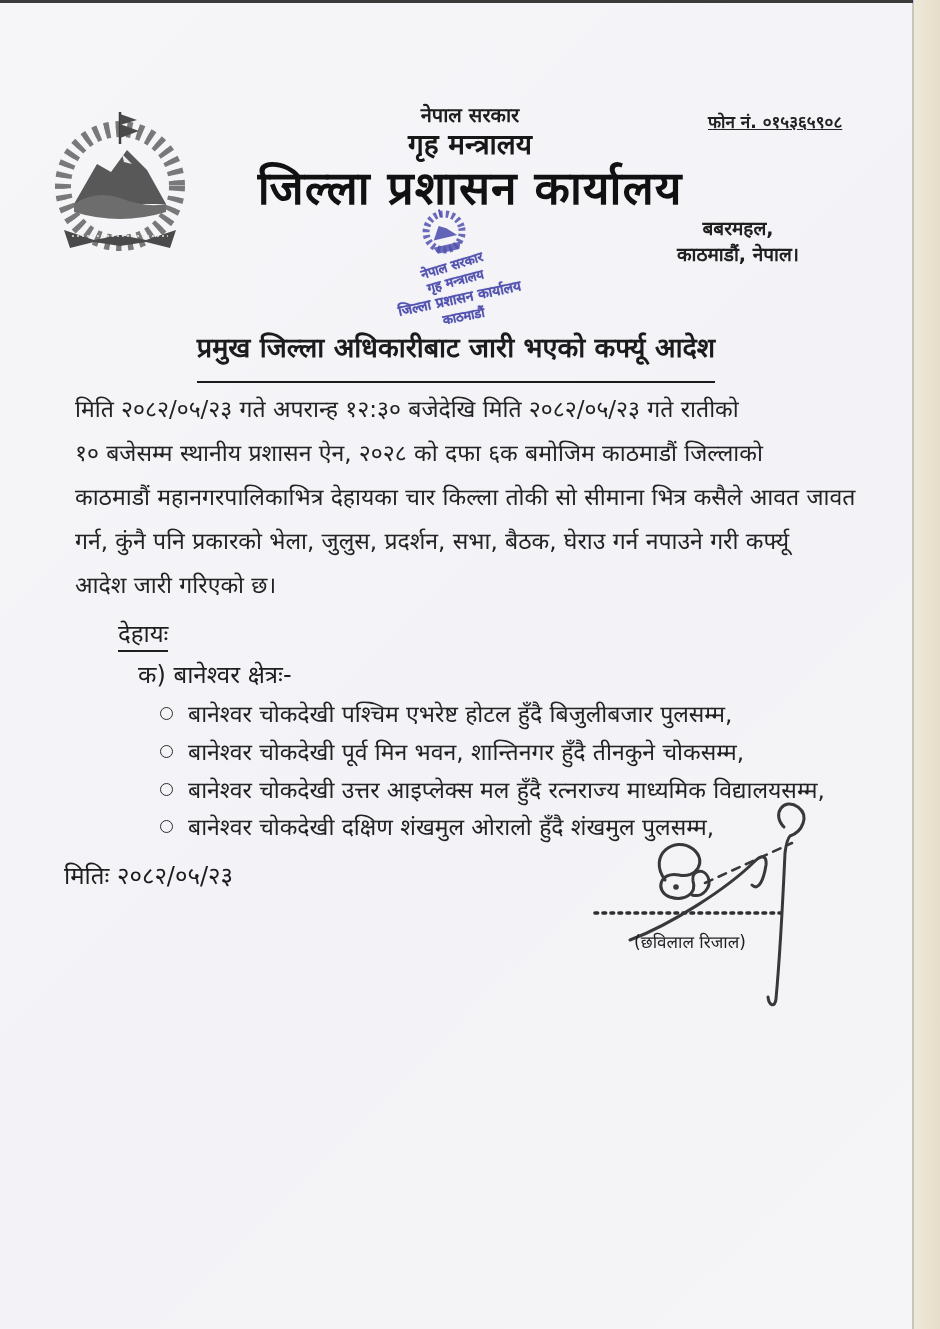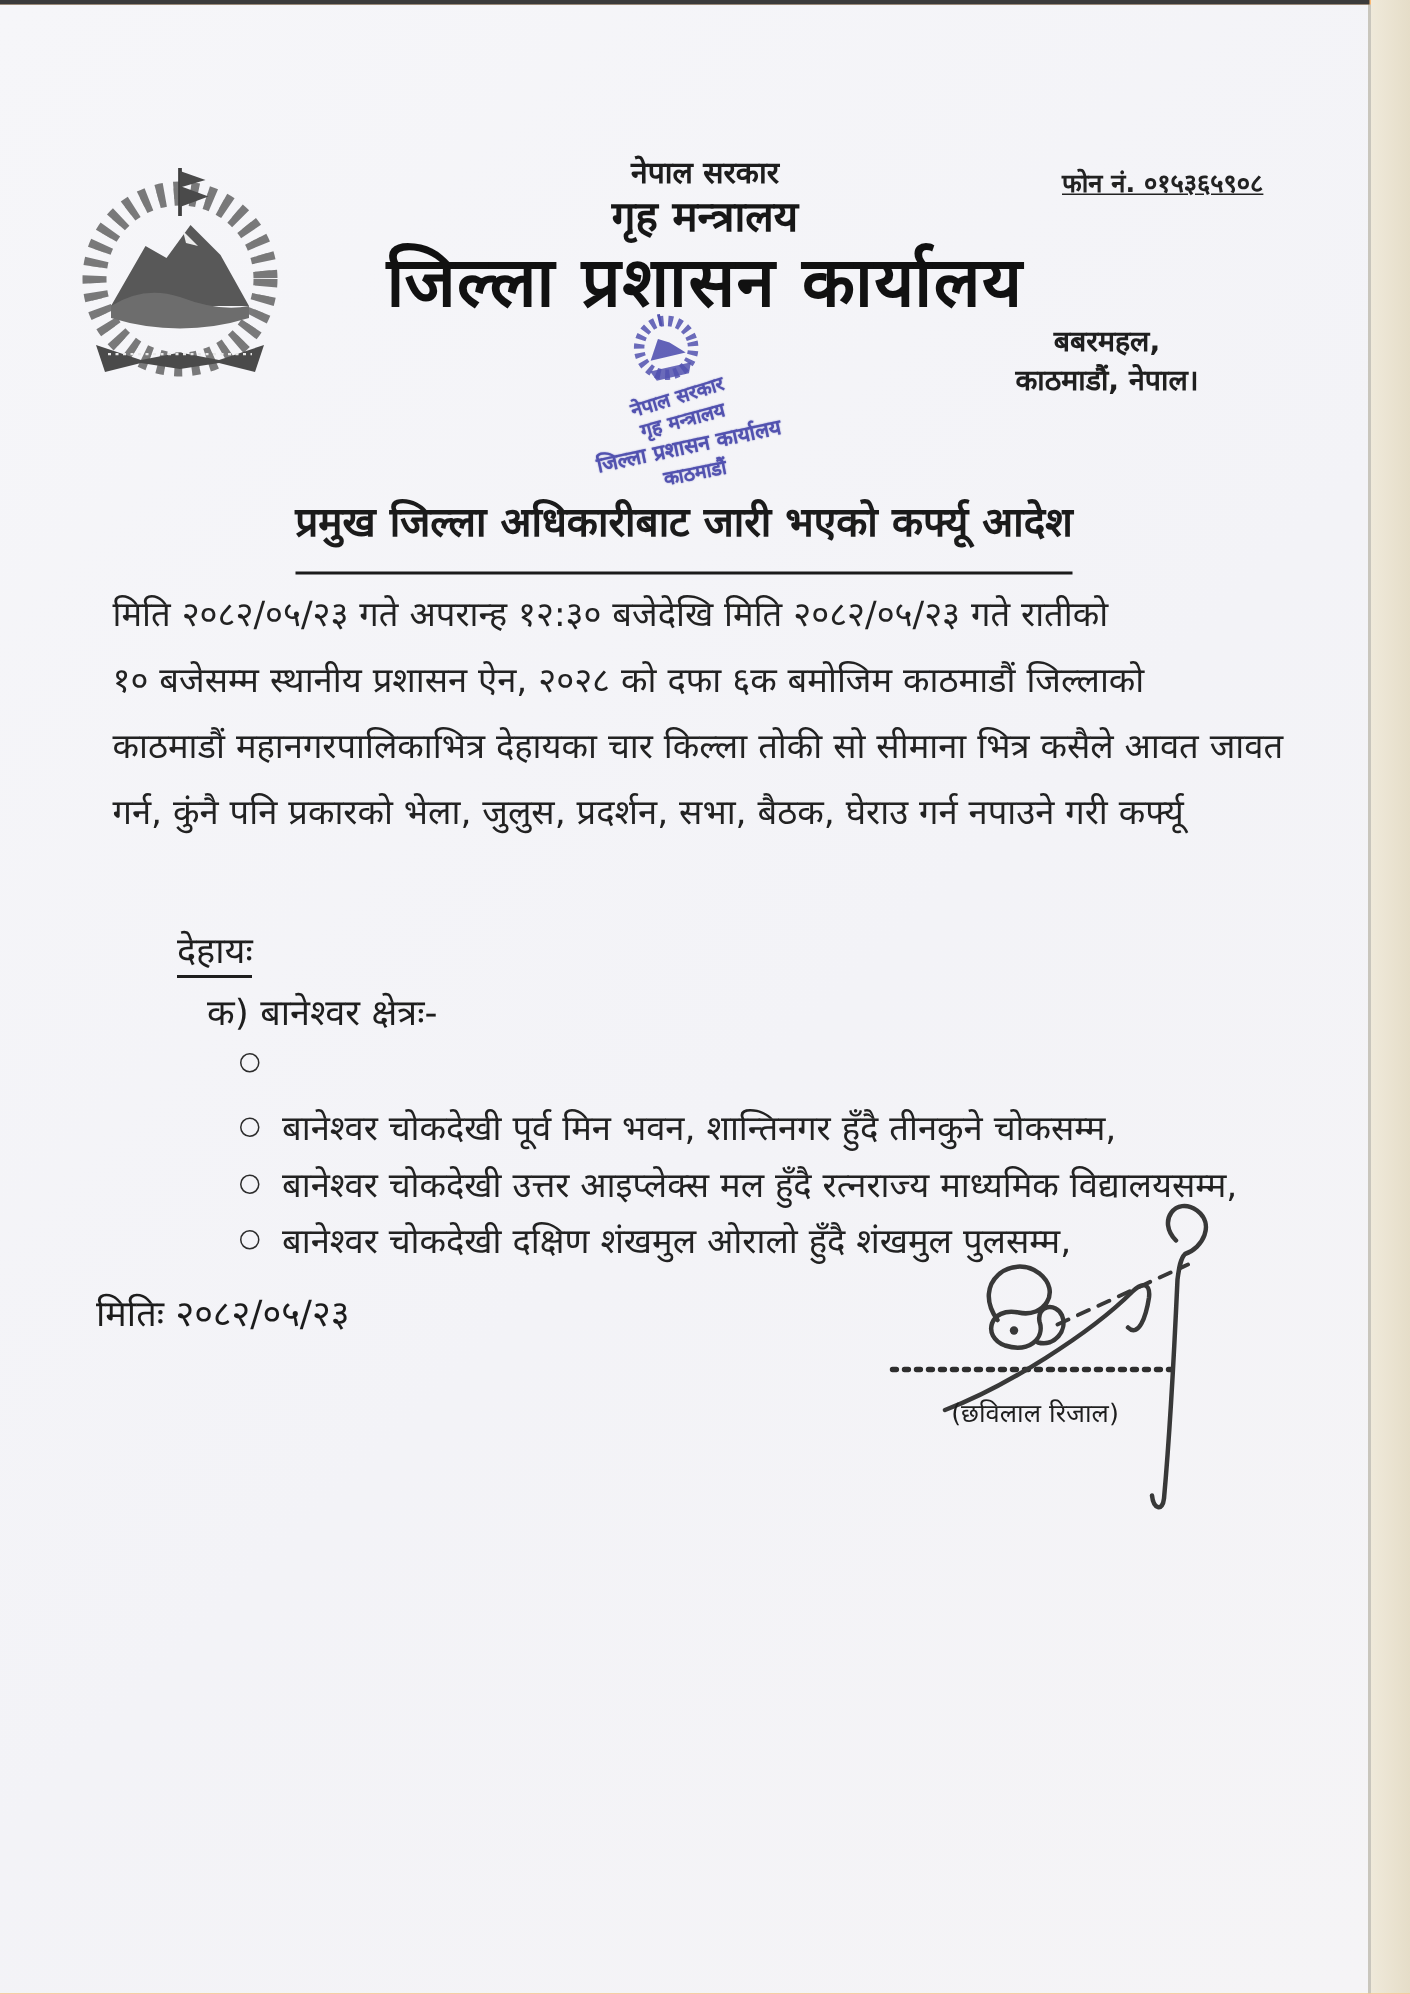--- a/index.html
+++ b/index.html
@@ -3,21 +3,21 @@
 <meta charset="utf-8">
 <style>
   html,body{margin:0;padding:0;}
   body{
     font-family:"DejaVu Sans","Liberation Sans",sans-serif;
     background:#e9e2d2;
   }
   .page{
     position:relative;
     width:940px;height:1329px;
-    background:#fdba74;
+    background:#c4b5fd;
     overflow:hidden;
   }
   .paper{
     position:absolute;left:0;top:3px;width:912px;height:1326px;
     background:linear-gradient(135deg,#f6f6f9 0%,#f3f3f7 55%,#f5f4f6 100%);
     border-right:2px solid #c9c6bd;
   }
   .topline{
     position:absolute;left:0;top:0;width:913px;height:3px;
     background:#3b3b3b;
@@ -115,26 +115,27 @@
   </div>
 
   <div class="abs doc-title-wrap">
     <span class="doc-title">प्रमुख जिल्ला अधिकारीबाट जारी भएको कर्फ्यू आदेश</span>
   </div>
 
   <div class="abs body-line" style="top:392px;">मिति २०८२/०५/२३ गते अपरान्ह १२:३० बजेदेखि मिति २०८२/०५/२३ गते रातीको</div>
   <div class="abs body-line" style="top:436px;">१० बजेसम्म स्थानीय प्रशासन ऐन, २०२८ को दफा ६क बमोजिम काठमाडौं जिल्लाको</div>
   <div class="abs body-line" style="top:480px;">काठमाडौं महानगरपालिकाभित्र देहायका चार किल्ला तोकी सो सीमाना भित्र कसैले आवत जावत</div>
   <div class="abs body-line" style="top:524px;">गर्न, कुंनै पनि प्रकारको भेला, जुलुस, प्रदर्शन, सभा, बैठक, घेराउ गर्न नपाउने गरी कर्फ्यू</div>
+  <div class="abs body-line" style="top:568px;">आदेश जारी गरिएको छ।</div>
 
   <div class="abs list-heading">देहायः</div>
   <div class="abs section-label">क) बानेश्वर क्षेत्रः-</div>
 
   <div class="abs bullet-row" style="top:697px;">
-    <span class="bullet-dot"></span>
+    <span class="bullet-dot"></span><span>बानेश्वर चोकदेखी पश्चिम एभरेष्ट होटल हुँदै बिजुलीबजार पुलसम्म,</span>
   </div>
   <div class="abs bullet-row" style="top:735px;">
     <span class="bullet-dot"></span><span>बानेश्वर चोकदेखी पूर्व मिन भवन, शान्तिनगर हुँदै तीनकुने चोकसम्म,</span>
   </div>
   <div class="abs bullet-row" style="top:810px;">
     <span class="bullet-dot"></span><span>बानेश्वर चोकदेखी दक्षिण शंखमुल ओरालो हुँदै शंखमुल पुलसम्म,</span>
   </div>
   <div class="abs bullet-row" style="top:773px;">
     <span class="bullet-dot"></span><span>बानेश्वर चोकदेखी उत्तर आइप्लेक्स मल हुँदै रत्नराज्य माध्यमिक विद्यालयसम्म,</span>
   </div>

